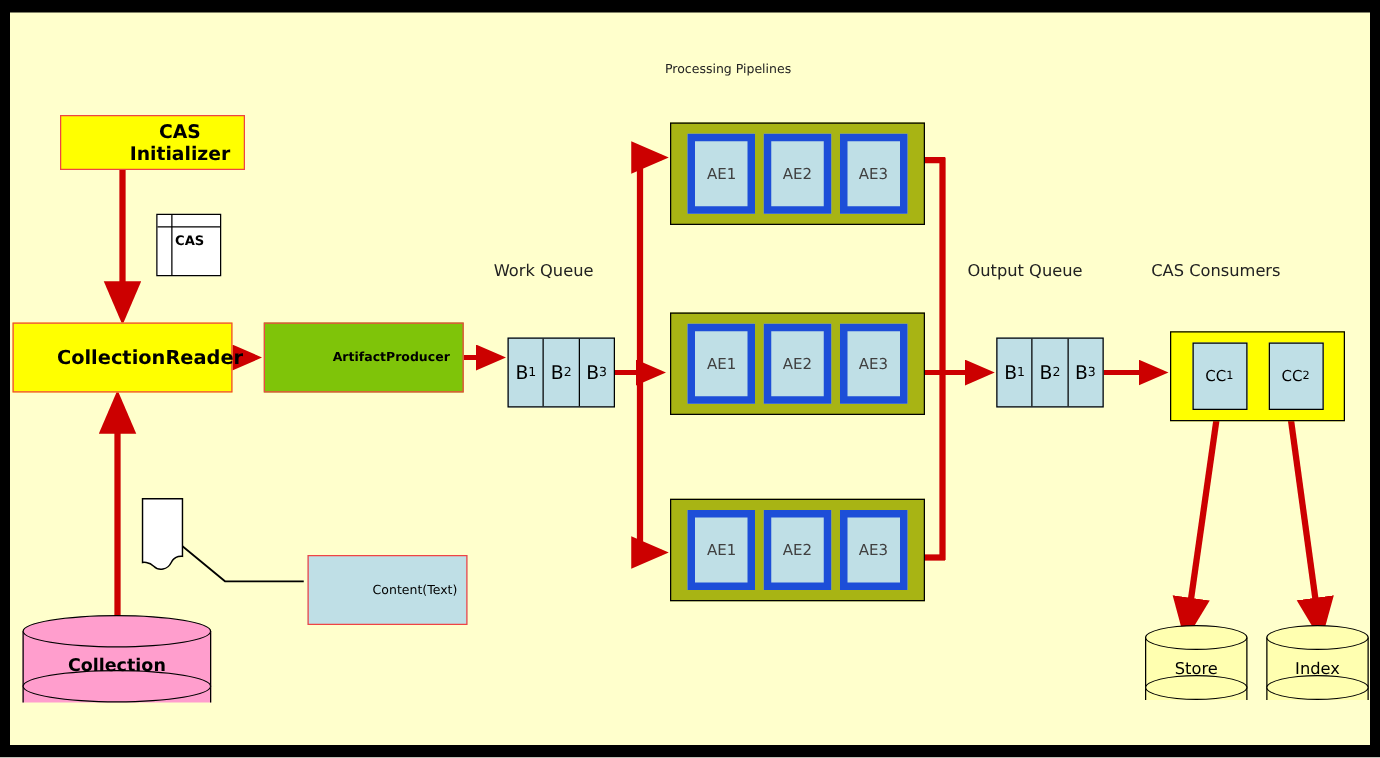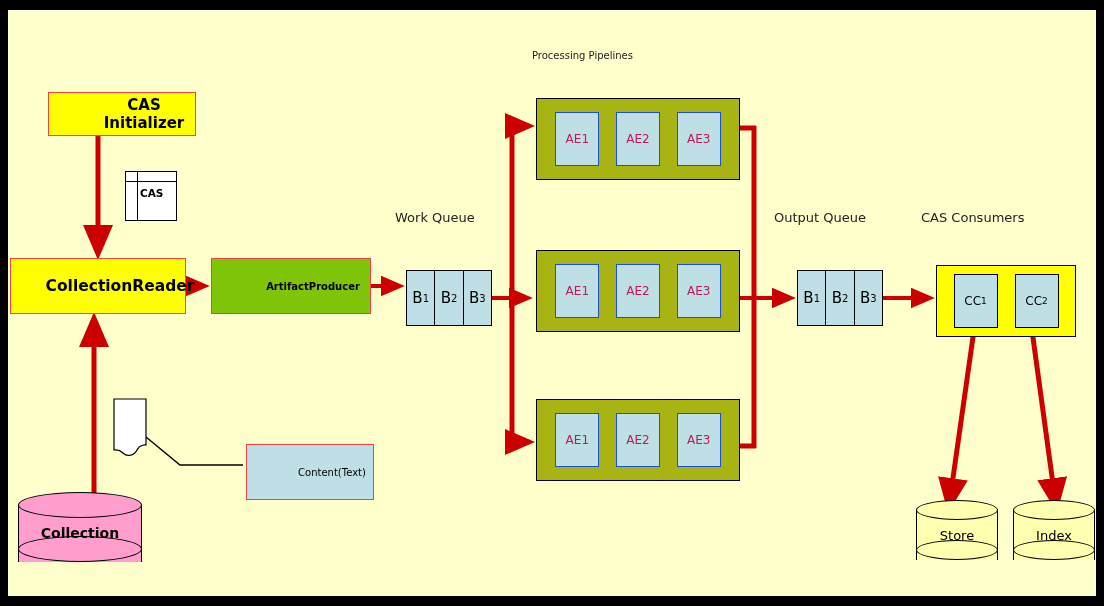--- a/index.html
+++ b/index.html
@@ -121,26 +121,26 @@
     box-sizing: border-box;
     display: flex;
     align-items: center;
     justify-content: space-around;
     padding: 0 10px;
   }
   .pipeline .ae {
     width: 42px;
     height: 52px;
     background: #bfdfe6;
-    border: 1px solid #1d4ed8;
+    border: 6px solid #1d4ed8;
     display: flex;
     align-items: center;
     justify-content: center;
     font-size: 12px;
-    color: #be185d;
+    color: #404040;
   }
   .pl1 { left: 528px; top: 88px;  width: 204px; height: 82px; }
   .pl2 { left: 528px; top: 240px; width: 204px; height: 82px; }
   .pl3 { left: 528px; top: 389px; width: 204px; height: 82px; }
   
   .n-consumers {
     position: absolute;
     left: 928px; top: 255px; width: 140px; height: 72px;
     background: #ffff00;
     border: 1px solid #000000;
@@ -170,21 +170,21 @@
     border: 1px solid #000;
     border-radius: 50%;
     box-sizing: border-box;
   }
   .cyl .cyl-text {
     position: absolute; left: 0; width: 100%;
     text-align: center;
     font-size: 13px;
     color: #000;
   }
-  .cyl-collection { left: 10px; top: 482px; width: 124px; height: 88px; }
+  .cyl-collection { left: 10px; top: 482px; width: 151px; height: 88px; }
   .cyl-collection .cyl-body { top: 13px; height: 57px; background: #ff9ecd; }
   .cyl-collection .cyl-top  { top: 0;  height: 26px; background: #ff9ecd; }
   .cyl-collection .cyl-bot  { top: 44px; height: 26px; background: #ff9ecd; }
   .cyl-collection .cyl-text { top: 33px; font-weight: bold; font-size: 14px; }
 
   .cyl-store { left: 908px; top: 490px; width: 82px; height: 74px; }
   .cyl-store .cyl-body { top: 10px; height: 50px; background: #ffffb0; }
   .cyl-store .cyl-top  { top: 0;  height: 20px; background: #ffffb0; }
   .cyl-store .cyl-bot  { top: 40px; height: 20px; background: #ffffb0; }
   .cyl-store .cyl-text { top: 28px; }

